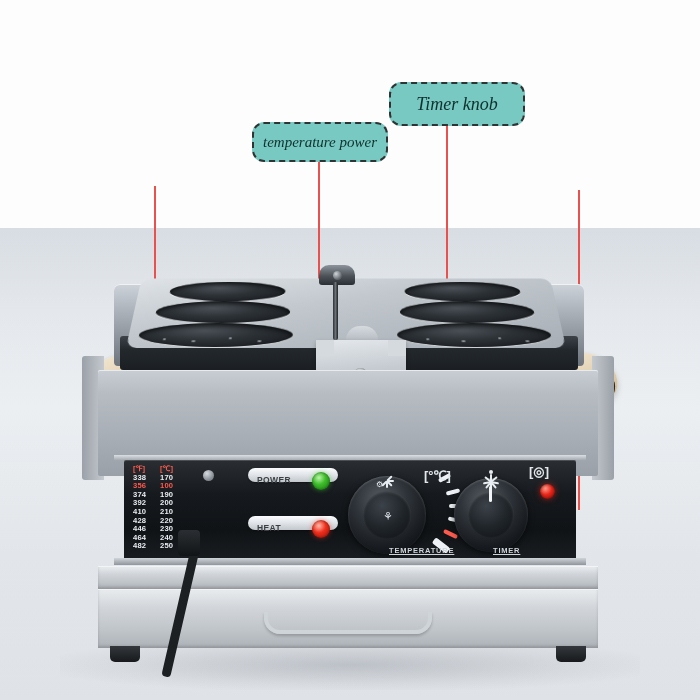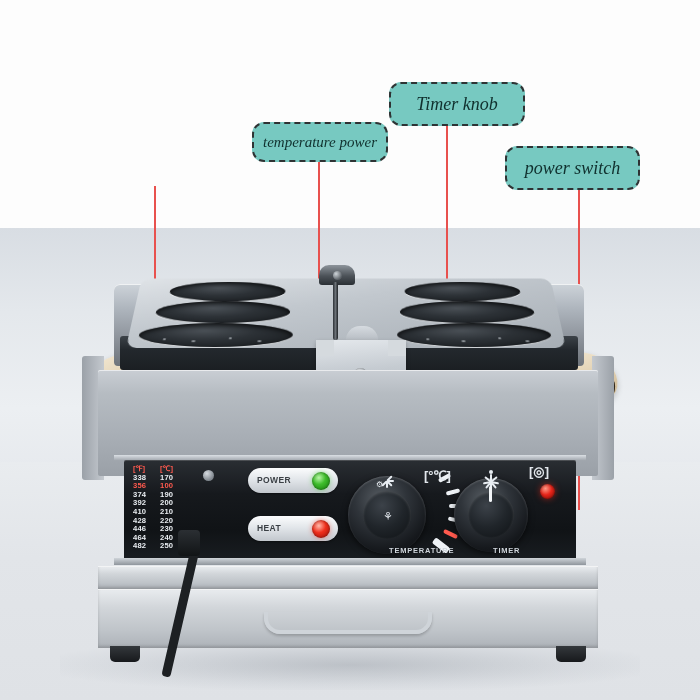--- a/index.html
+++ b/index.html
@@ -153,21 +153,21 @@
   .temp-table .c1{width:27px;}
   .temp-table .c2{width:24px;}
   .temp-table .hdr{color:#ff5a4e;}
   .temp-table .row.hot{color:#ff5a4e;}
 
   .dot-small{position:absolute;left:79px;top:10px;width:11px;height:11px;border-radius:50%;
     background:radial-gradient(circle at 36% 32%,#d6dbe0,#7e858c 70%);}
 
   
   .btn-plate{
-    position:absolute;width:90px;height:25px;border-radius:13px;
+    position:absolute;width:90px;height:14px;border-radius:13px;
     background:linear-gradient(180deg,#fbfcfd 0%,#e1e5e9 48%,#c2c7cd 100%);
     box-shadow:0 1px 2px rgba(0,0,0,.4);
   }
   .btn-plate .btn-label{
     position:absolute;left:9px;top:7px;
     font-family:"Liberation Sans", sans-serif;font-weight:bold;font-size:8.5px;
     color:#3a3f44;letter-spacing:.4px;
   }
   .btn-lamp{position:absolute;right:8px;top:4px;width:18px;height:18px;border-radius:50%;}
   #btn-power{left:124px;top:8px;}
@@ -201,21 +201,21 @@
   .scale-seg.accent{background:#ff5a4e;}
 
   
   .power-sw{position:absolute;left:416px;top:24px;width:15px;height:15px;border-radius:50%;
     background:radial-gradient(circle at 36% 30%,#ff9a87 0%,#e8251a 45%,#8d0d06 100%);
     box-shadow:0 0 6px rgba(230,40,25,.6),inset 0 0 3px rgba(0,0,0,.5);}
   .bracket{position:absolute;color:#e2e7ec;font-family:"Liberation Sans", sans-serif;
     font-size:13px;font-weight:bold;}
 
   .panel-cap{position:absolute;font-family:"Liberation Sans", sans-serif;
-    font-size:7.5px;font-weight:bold;color:#cfd5db;letter-spacing:.8px;}
+    font-size:7.5px;font-weight:bold;color:#cfd5db;letter-spacing:.8px;text-decoration:underline;}
   #cap-temp{left:265px;top:86px;}
   #cap-timer{left:369px;top:86px;}
 
   
   .drawer{
     position:absolute;
     background:linear-gradient(180deg,#e8ebee 0%,#d2d6da 30%,#bfc4c9 70%,#adb2b8 100%);
     border-top:1px solid rgba(255,255,255,.85);
     box-shadow:inset 0 -2px 3px rgba(0,0,0,.16);
   }
@@ -399,17 +399,14 @@
     <div class="cord" style="left:122px;top:300px;width:9px;height:128px;transform:rotate(13deg);"></div>
     <div class="cord-plug"></div>
   </div>
 
   <div class="callout" id="cal-temp">
     <span>temperature power</span>
   </div>
   <div class="callout" id="cal-timer">
     <span>Timer knob</span>
   </div>
-  <div class="callout" id="cal-power">
-    <span>power switch</span>
-  </div>
 
 </div>
 
 </body></html>

